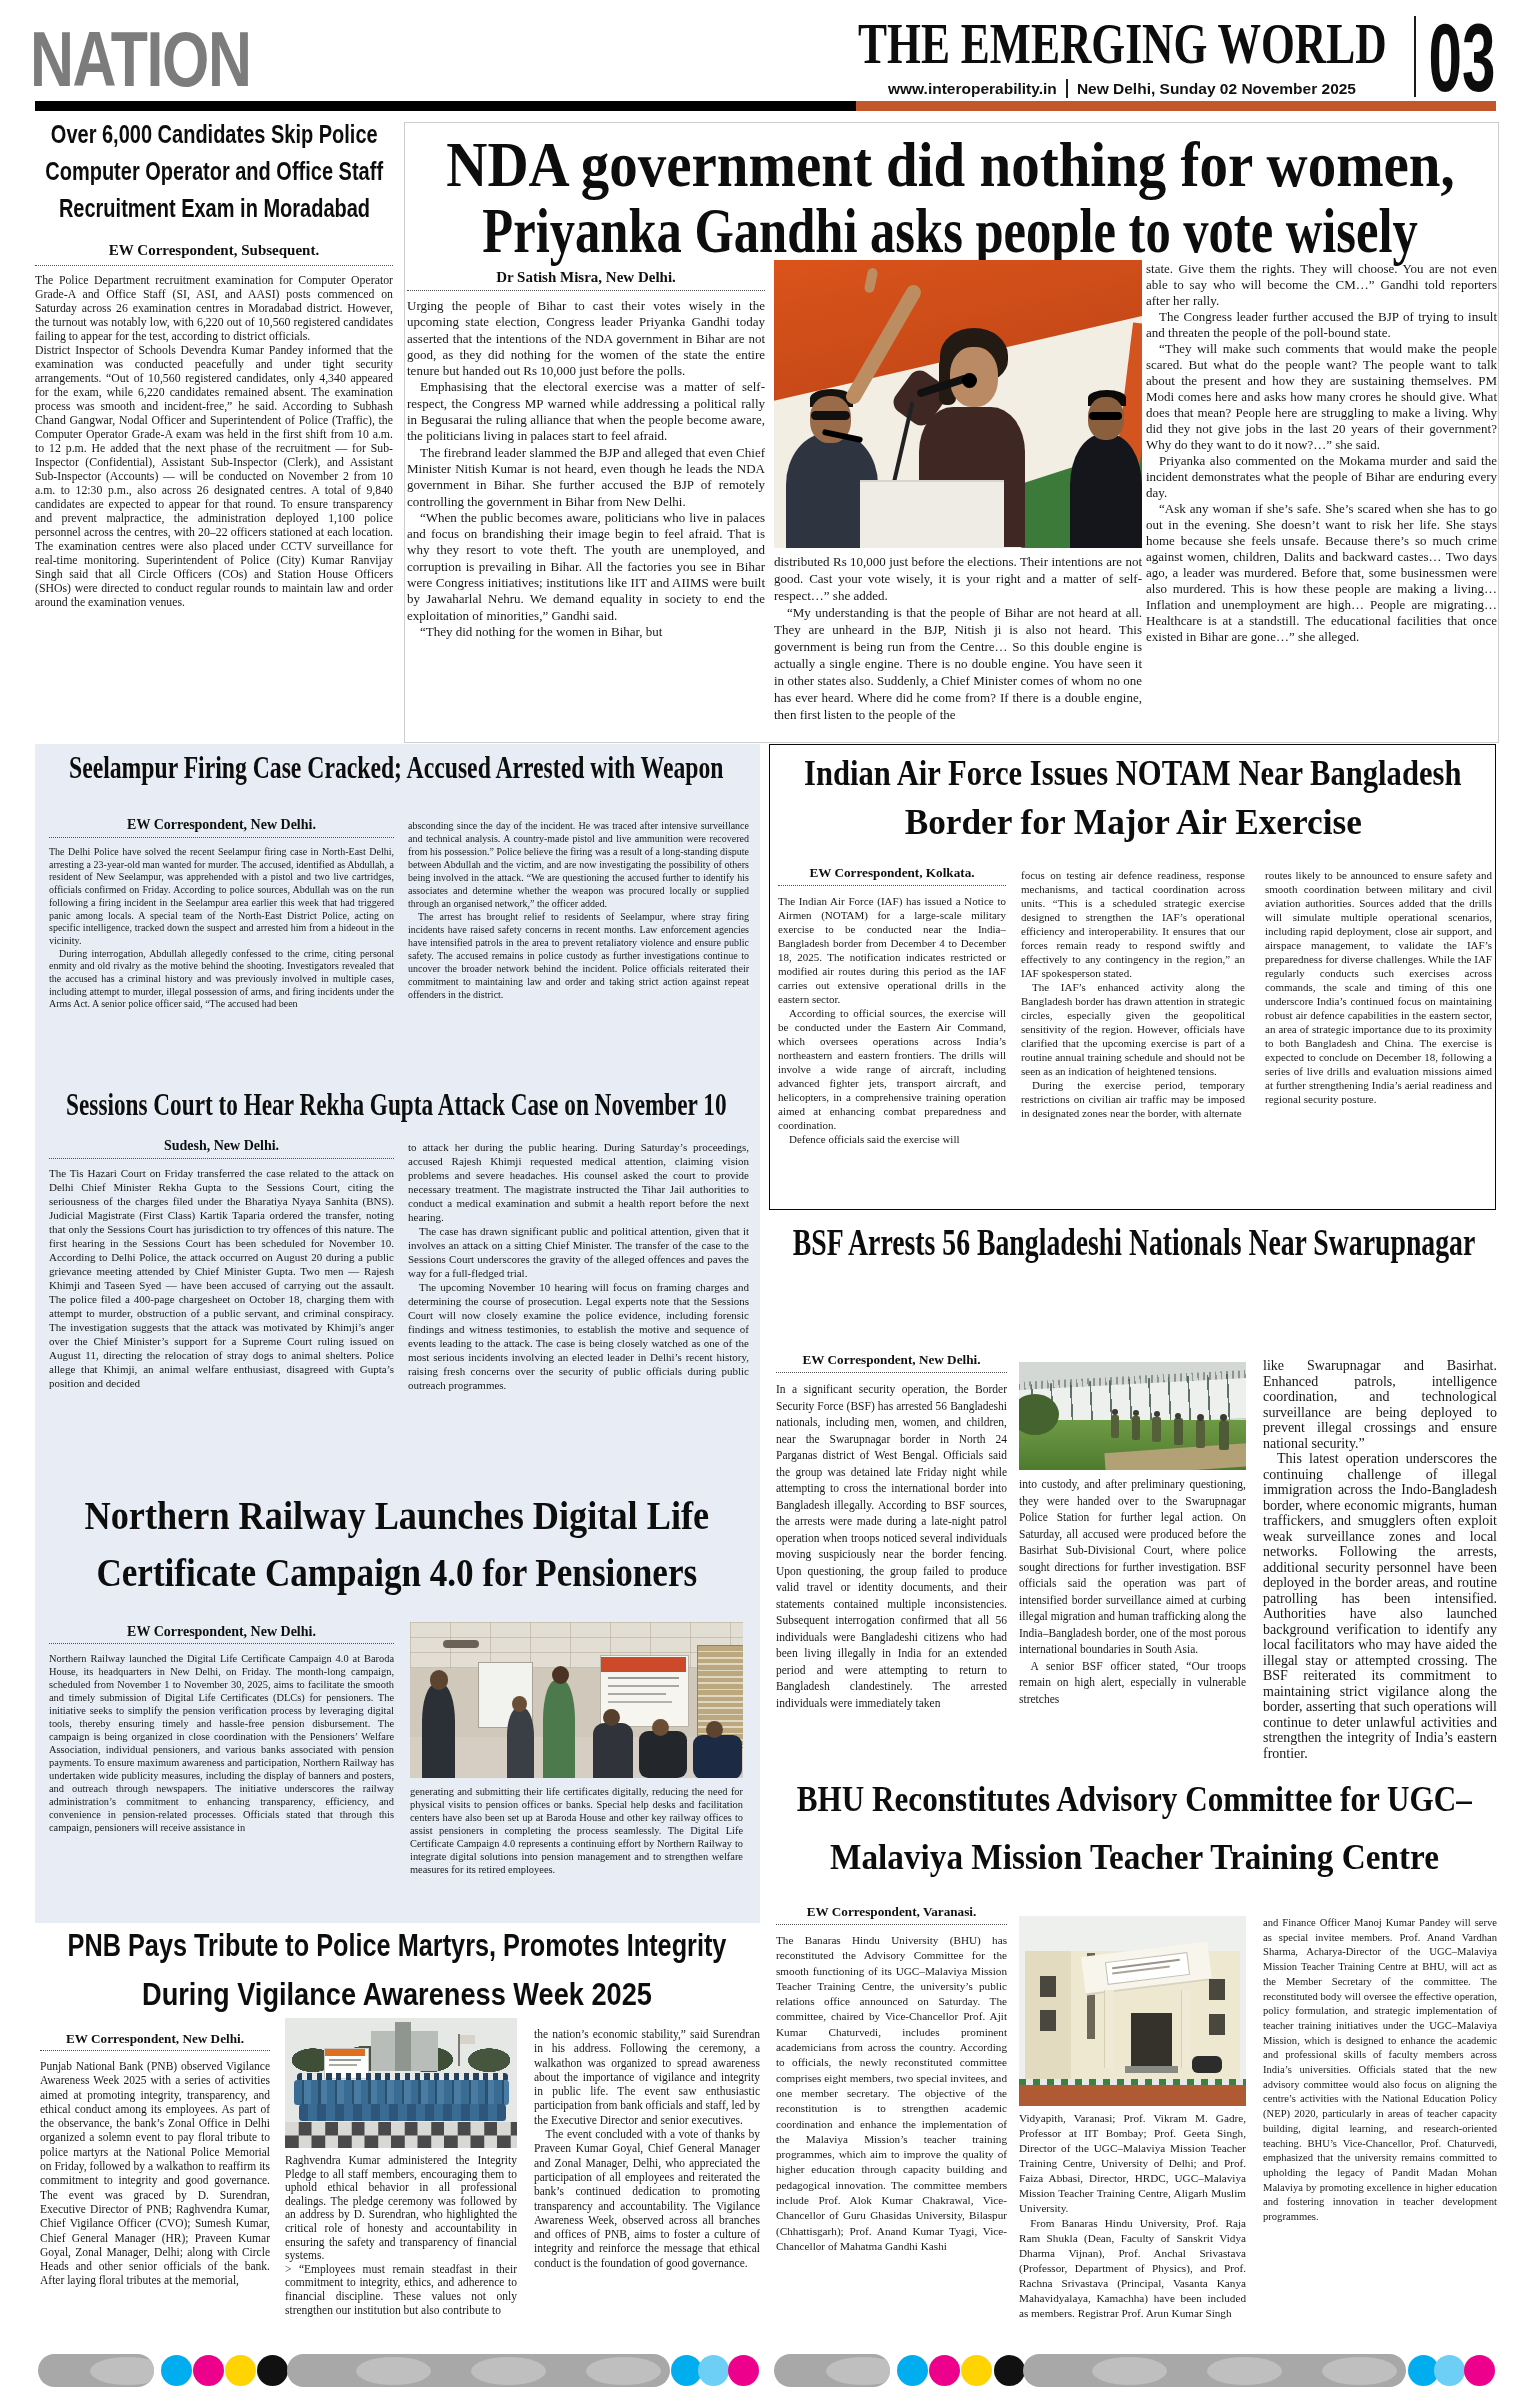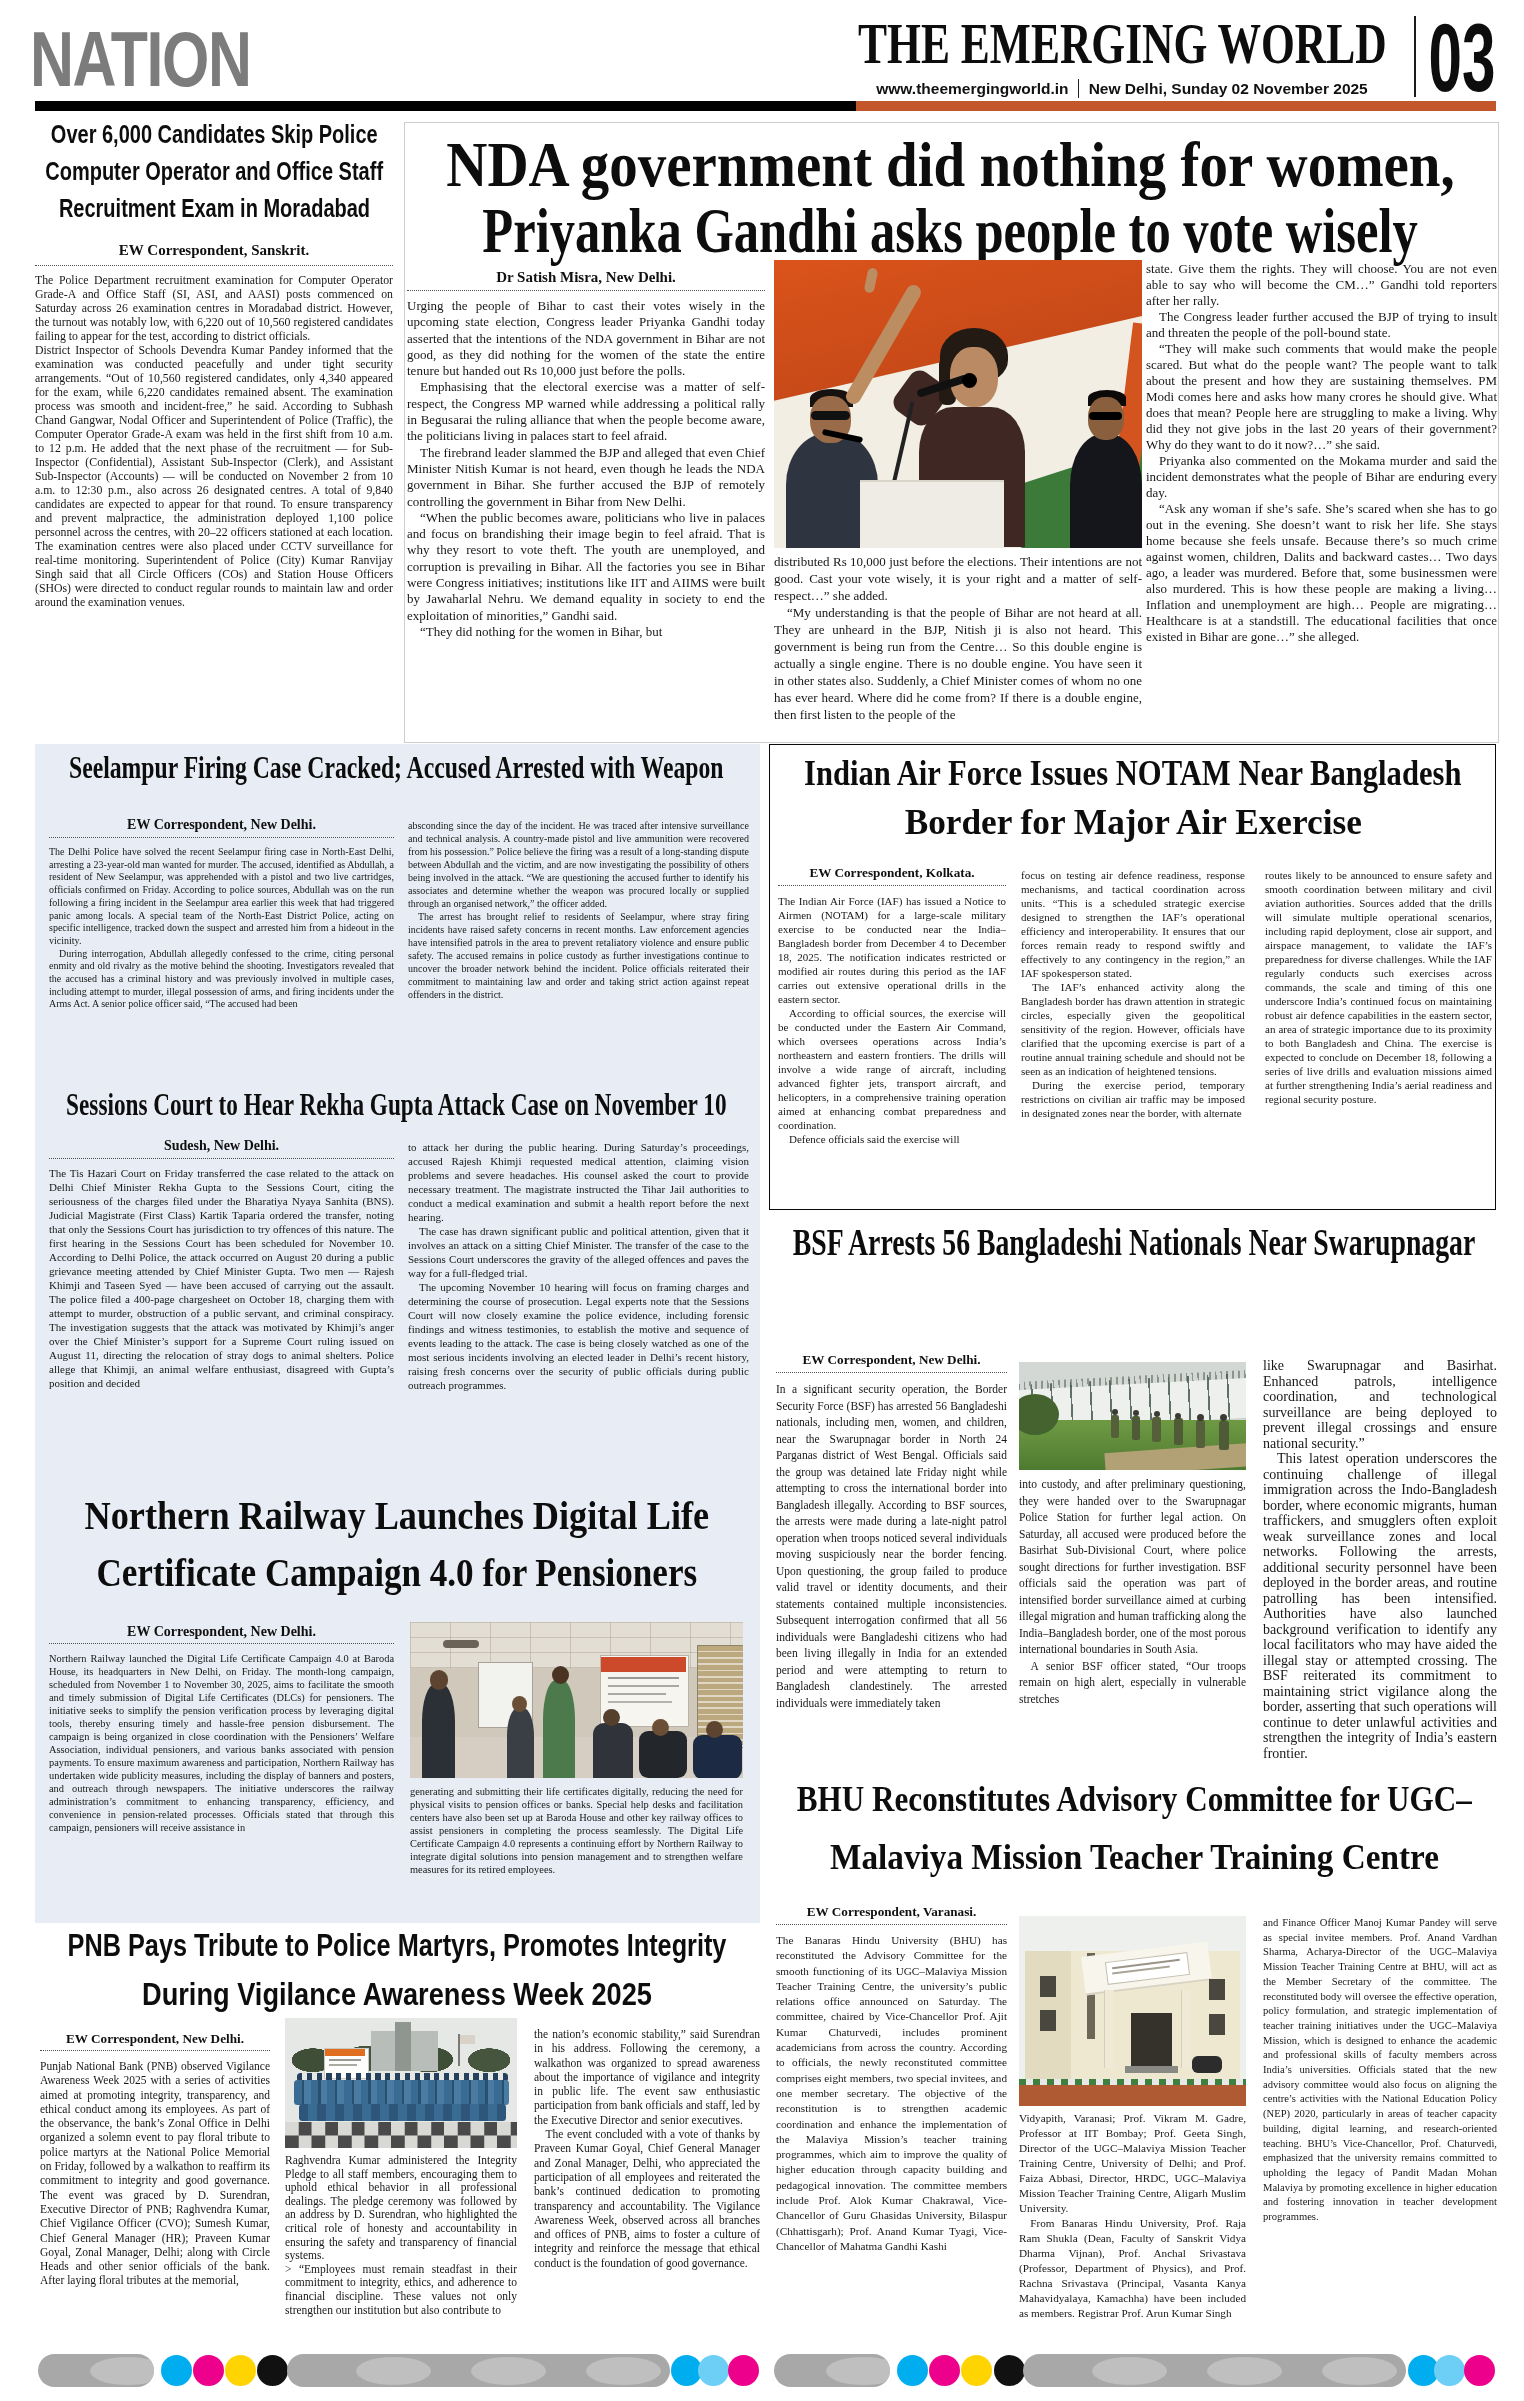--- a/index.html
+++ b/index.html
@@ -28,21 +28,21 @@
 
   <div class="abs" style="left:30px;top:19.6px;width:403px;height:81px;">
     <span style="display:inline-block;font-family:'Liberation Sans',sans-serif;font-weight:bold;font-size:78px;line-height:1;color:#7c7c7c;letter-spacing:-1.7px;transform:scaleX(.78);transform-origin:left top;">NATION</span>
   </div>
 
   <div class="hl" style="left:846px;top:15px;width:552px;height:58px;">
     <span style="font-size:58px;transform:scaleX(.75);">THE EMERGING WORLD</span>
   </div>
 
   <div class="abs" style="left:846px;top:77px;width:552px;height:23px;display:flex;justify-content:center;align-items:center;gap:9.2px;">
-    <span style="font-family:'Liberation Sans',sans-serif;font-weight:bold;font-size:15.5px;color:#111;">www.theemergingworld.in</span>
+    <span style="font-family:'Liberation Sans',sans-serif;font-weight:bold;font-size:15.5px;color:#111;">www.interoperability.in</span>
     <span style="display:inline-block;width:1.7px;height:18.4px;background:#222;"></span>
     <span style="font-family:'Liberation Sans',sans-serif;font-weight:bold;font-size:15.5px;color:#111;">New Delhi, Sunday 02 November 2025</span>
   </div>
 
   <div class="abs" style="left:1414px;top:16px;width:1.7px;height:81px;background:#1a1a1a;"></div>
 
   <div class="hl sans" style="left:1420px;top:9.2px;width:83px;height:92px;">
     <span style="font-size:97px;font-weight:700;transform:scaleX(.62);">03</span>
   </div>
 
@@ -51,21 +51,21 @@
 
   <div class="hl sans" style="left:35px;top:122px;width:358px;height:37px;">
     <span style="font-size:25px;transform:scaleX(.8);">Over 6,000 Candidates Skip Police</span>
   </div>
   <div class="hl sans" style="left:35px;top:159px;width:358px;height:37px;">
     <span style="font-size:25px;transform:scaleX(.8);">Computer Operator and Office Staff</span>
   </div>
   <div class="hl sans" style="left:35px;top:196px;width:358px;height:37px;">
     <span style="font-size:25px;transform:scaleX(.8);">Recruitment Exam in Moradabad</span>
   </div>
-  <div class="byline" style="left:35px;top:242px;width:358px;font-size:15px;">EW Correspondent, Sanskrit.</div>
+  <div class="byline" style="left:35px;top:242px;width:358px;font-size:15px;">EW Correspondent, Subsequent.</div>
   <div class="rule" style="left:35px;top:265px;width:358px;"></div>
   <div class="bcol" style="left:35px;top:273px;width:358px;height:465px;font-size:11.8px;line-height:14px;">The Police Department recruitment examination for Computer Operator Grade-A and Office Staff (SI, ASI, and AASI) posts commenced on Saturday across 26 examination centres in Moradabad district. However, the turnout was notably low, with 6,220 out of 10,560 registered candidates failing to appear for the test, according to district officials.
 District Inspector of Schools Devendra Kumar Pandey informed that the examination was conducted peacefully and under tight security arrangements. “Out of 10,560 registered candidates, only 4,340 appeared for the exam, while 6,220 candidates remained absent. The examination process was smooth and incident-free,” he said. According to Subhash Chand Gangwar, Nodal Officer and Superintendent of Police (Traffic), the Computer Operator Grade-A exam was held in the first shift from 10 a.m. to 12 p.m. He added that the next phase of the recruitment — for Sub-Inspector (Confidential), Assistant Sub-Inspector (Clerk), and Assistant Sub-Inspector (Accounts) — will be conducted on November 2 from 10 a.m. to 12:30 p.m., also across 26 designated centres. A total of 9,840 candidates are expected to appear for that round. To ensure transparency and prevent malpractice, the administration deployed 1,100 police personnel across the centres, with 20–22 officers stationed at each location. The examination centres were also placed under CCTV surveillance for real-time monitoring. Superintendent of Police (City) Kumar Ranvijay Singh said that all Circle Officers (COs) and Station House Officers (SHOs) were directed to conduct regular rounds to maintain law and order around the examination venues.</div>
 
   <div class="abs" style="left:404px;top:122px;width:1093px;height:619px;border:1.2px solid #cdcdcd;"></div>
 
   <div class="hl" style="left:408px;top:133px;width:1085px;height:64px;">
     <span style="font-size:64px;transform:scaleX(.89);">NDA government did nothing for women,</span>
   </div>
   <div class="hl" style="left:408px;top:199px;width:1085px;height:64px;">

